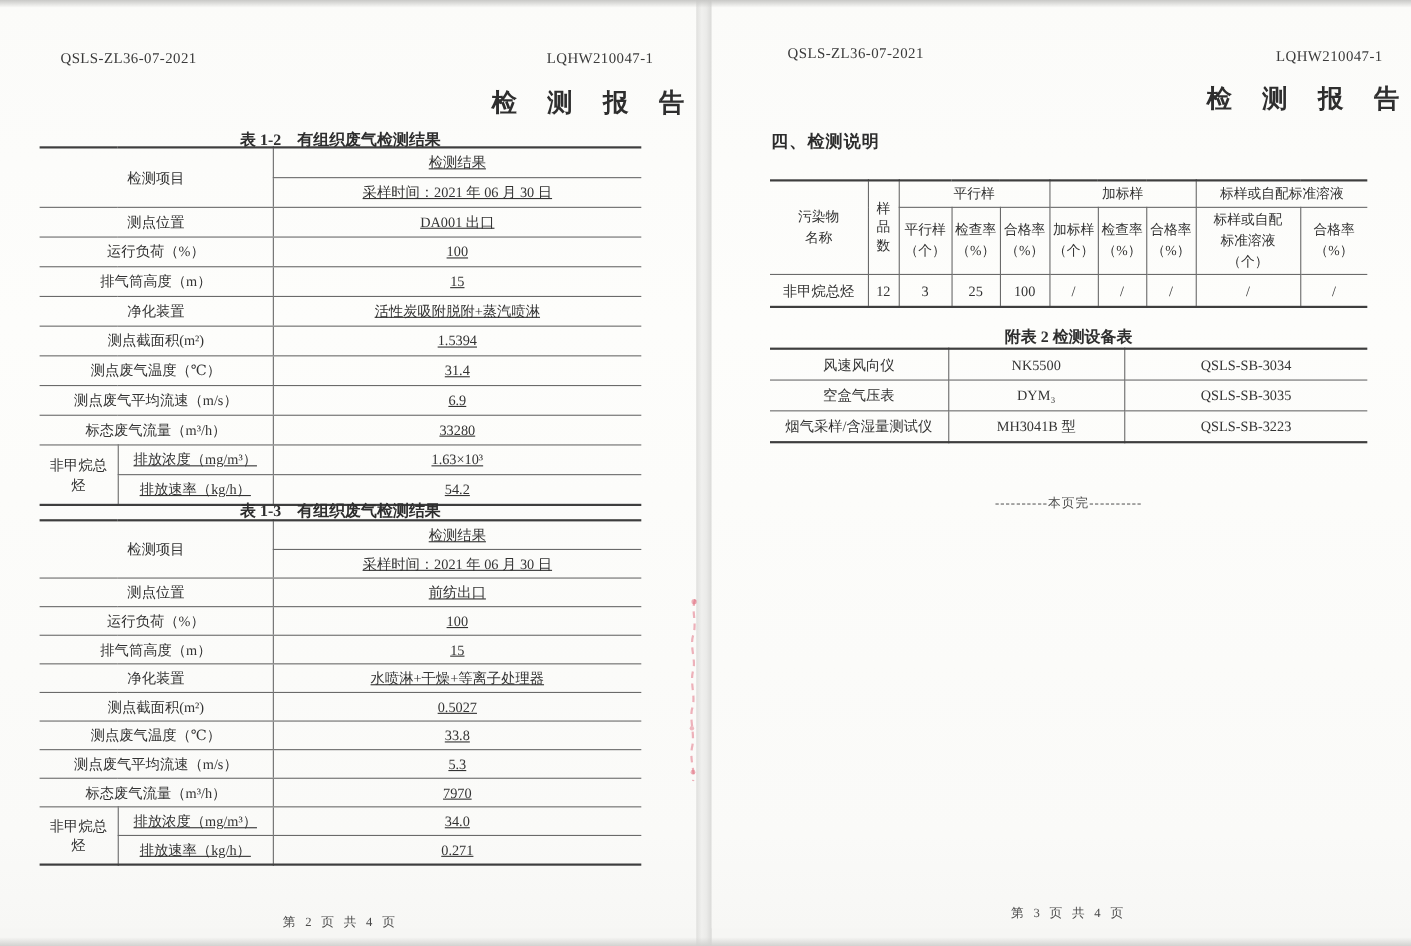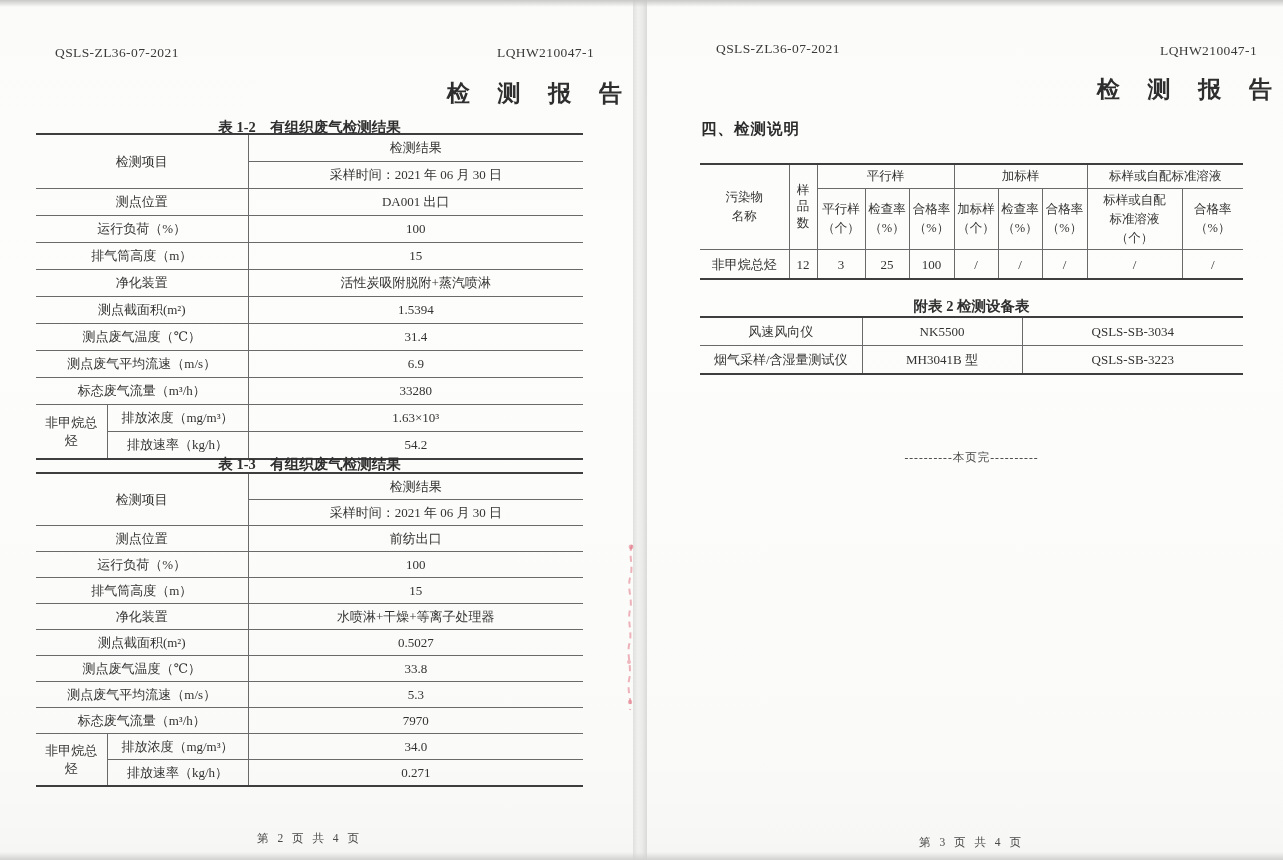--- a/index.html
+++ b/index.html
@@ -26,21 +26,21 @@
   .section-title{font-weight:bold;font-size:15.5px;color:#2c2c2c;letter-spacing:1px;white-space:nowrap;}
   table{border-collapse:collapse;table-layout:fixed;}
   td{padding:0 4px;text-align:center;vertical-align:middle;font-size:13px;color:#333;}
 
   
   .lefttbl{width:547px;border-top:2px solid #3e3e3e;border-bottom:2px solid #3e3e3e;}
   .lefttbl td{border-bottom:1px solid #6a6a6a;}
   .lefttbl tr:last-child td{border-bottom:none;}
   .t12 td{height:26px;}
   .t13 td{height:25px;}
-  .vl{border-left:1px solid #6a6a6a;}
+  .vl{border-left:1px solid #6a6a6a;text-decoration:underline;}
 
   
   .gridtbl{width:543px;border-top:2px solid #3e3e3e;border-bottom:2px solid #3e3e3e;}
   .gridtbl td{border:1px solid #6a6a6a;font-size:12.5px;line-height:1.5;}
   .gridtbl td.no-l{border-left:none;}
   .gridtbl td.no-r{border-right:none;}
   .qctbl tr.h1 td{height:23px;}
   .qctbl tr.h2 td{height:52px;padding:2px 2px;}
   .qctbl tr.dr td{height:28px;font-size:13px;}
   .wrapspan{display:inline-block;line-height:1.5;}
@@ -255,26 +255,31 @@
         <col style="width:160px">
         <col style="width:221px">
       </colgroup>
     <tbody>
     <tr class="dd">
       <td class="no-l">风速风向仪</td>
       <td>NK5500</td>
       <td class="no-r">QSLS-SB-3034</td>
     </tr>
     <tr class="dd">
+      <td class="no-l">空盒气压表</td>
+      <td>DYM₃</td>
+      <td class="no-r">QSLS-SB-3035</td>
+    </tr>
+    <tr class="dd">
       <td class="no-l">烟气采样/含湿量测试仪</td>
       <td>MH3041B 型</td>
       <td class="no-r">QSLS-SB-3223</td>
     </tr>
   </tbody>
     </table>
 
   <div class="abs endmark" style="left:53px;top:450px;width:543px;">----------本页完----------</div>
 
-  <div class="abs pg-footer" style="left:53px;top:823px;width:543px;margin-top:12px;">第 3 页 共 4 页</div>
+  <div class="abs pg-footer" style="left:53px;top:823px;width:543px;">第 3 页 共 4 页</div>
 </div>
 
 <div class="band-top"></div>
 <div class="band-bottom"></div>
 
 </body></html>

